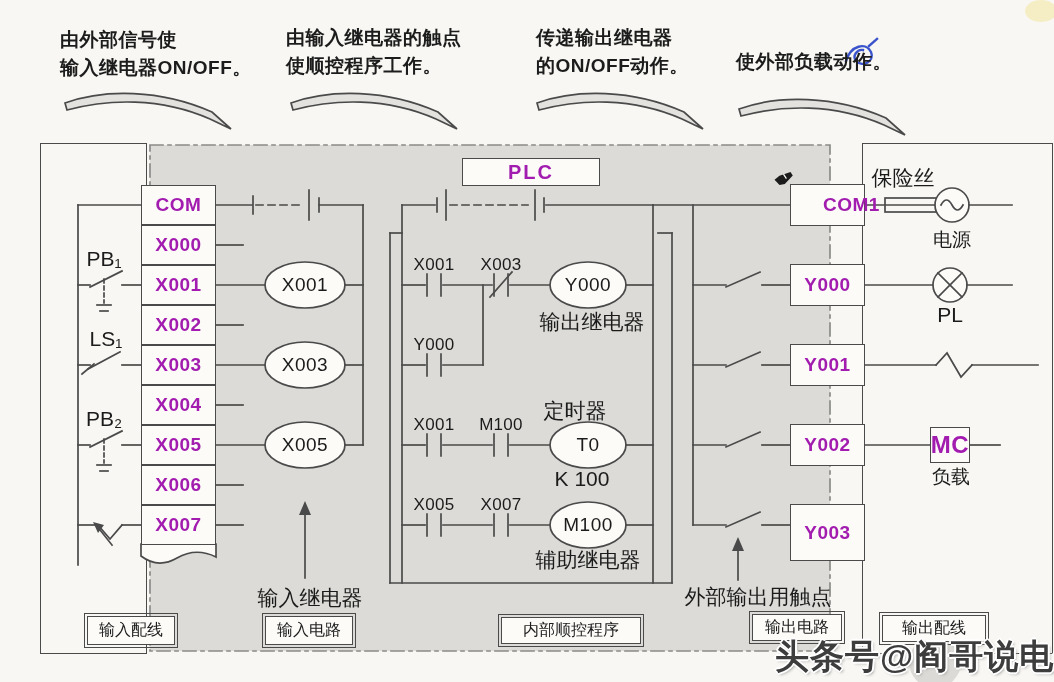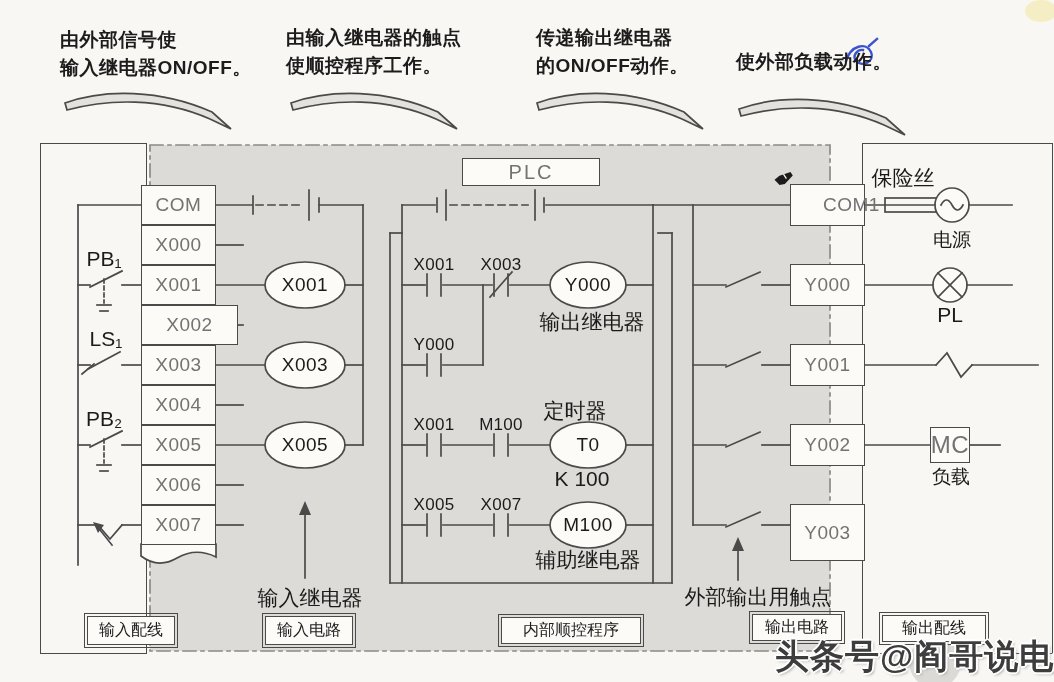--- a/index.html
+++ b/index.html
@@ -1,21 +1,21 @@
 <!DOCTYPE html>
 <html><head>
 <meta charset="utf-8">
 <style>
   html,body{margin:0;padding:0;}
   body{font-family:"Liberation Sans","DejaVu Sans",sans-serif;background:#ffffff;}
   .stage{position:relative;width:1054px;height:682px;background:#f8f7f3;overflow:hidden;}
   .grayzone{position:absolute;left:150px;top:145px;width:680px;height:506px;background:#dcdbd7;}
   .outerbox{position:absolute;border:1.7px solid #4a4a4a;background:transparent;}
   .box{position:absolute;background:#fcfbf8;border:1.7px solid #4a4a4a;display:flex;align-items:center;justify-content:center;
-       font-size:19px;color:#737373;box-sizing:border-box;letter-spacing:0.5px;}
+       font-size:19px;color:#a21caf;box-sizing:border-box;letter-spacing:0.5px;font-weight:bold;}
   .tag{position:absolute;background:#fcfbf8;border:1.4px solid #4a4a4a;outline:1.2px solid #4a4a4a;outline-offset:2px;
        display:flex;align-items:center;justify-content:center;font-size:16px;color:#1b1b1b;box-sizing:border-box;margin-left:40px;}
   .lbl{position:absolute;color:#1b1b1b;font-size:21px;text-align:center;line-height:1.15;}
   .ctc{position:absolute;color:#1b1b1b;font-size:17px;text-align:center;letter-spacing:0.3px;}
   .coiltxt{position:absolute;color:#1b1b1b;font-size:19px;text-align:center;letter-spacing:0.5px;}
   .anno{position:absolute;color:#1c1c1c;font-size:19px;font-weight:bold;line-height:1.45;white-space:pre-line;letter-spacing:0.5px;}
   .wm{position:absolute;left:775px;top:634px;width:280px;font-size:34px;font-weight:bold;color:#3d3d3d;letter-spacing:1px;
       text-shadow:-2px 0 0 #fff,2px 0 0 #fff,0 -2px 0 #fff,0 2px 0 #fff,-1px -1px 0 #fff,1px 1px 0 #fff,2px 2px 3px #aaa;
       white-space:nowrap;}
   svg{position:absolute;left:0;top:0;}
@@ -263,21 +263,21 @@
 使顺控程序工作。</div>
   <div class="anno" style="left:536px;top:24px;width:212px;">传递输出继电器
 的ON/OFF动作。</div>
   <div class="anno" style="left:736px;top:48px;width:212px;">使外部负载动作。</div>
 
   <div class="box" style="left:462px;top:158px;width:138px;height:28px;font-size:20px;letter-spacing:2px;">PLC</div>
 
   <div class="box" style="left:141px;top:185px;width:75px;height:40px;">COM</div>
   <div class="box" style="left:141px;top:225px;width:75px;height:40px;">X000</div>
   <div class="box" style="left:141px;top:265px;width:75px;height:40px;">X001</div>
-  <div class="box" style="left:141px;top:305px;width:97px;height:40px;">X002</div>
+  <div class="box" style="left:141px;top:305px;width:75px;height:40px;">X002</div>
   <div class="box" style="left:141px;top:345px;width:75px;height:40px;">X003</div>
   <div class="box" style="left:141px;top:385px;width:75px;height:40px;">X004</div>
   <div class="box" style="left:141px;top:425px;width:75px;height:40px;">X005</div>
   <div class="box" style="left:141px;top:465px;width:75px;height:40px;">X006</div>
   <div class="box" style="left:141px;top:505px;width:75px;height:40px;">X007</div>
 
   <div class="box" style="left:790px;top:184px;width:75px;height:42px;padding-left:48px;">COM1</div>
   <div class="box" style="left:790px;top:264px;width:75px;height:42px;">Y000</div>
   <div class="box" style="left:790px;top:344px;width:75px;height:42px;">Y001</div>
   <div class="box" style="left:790px;top:424px;width:75px;height:42px;">Y002</div>

